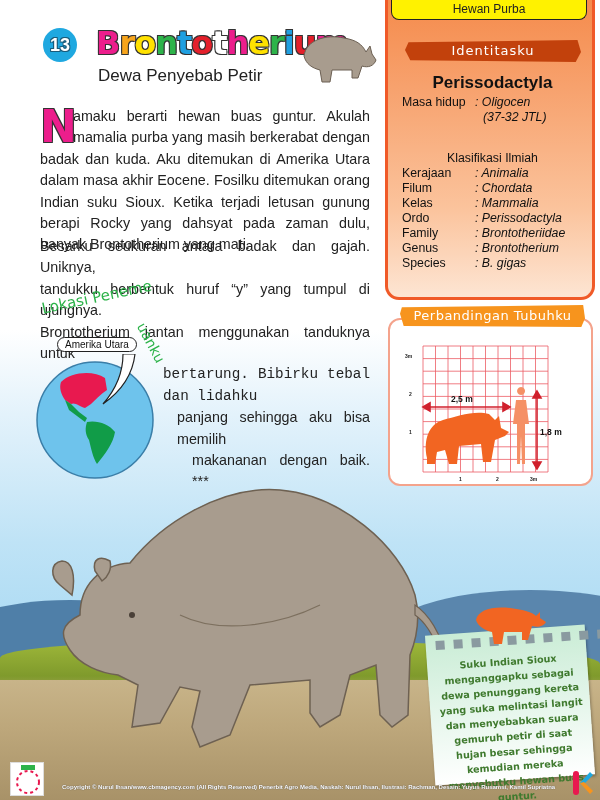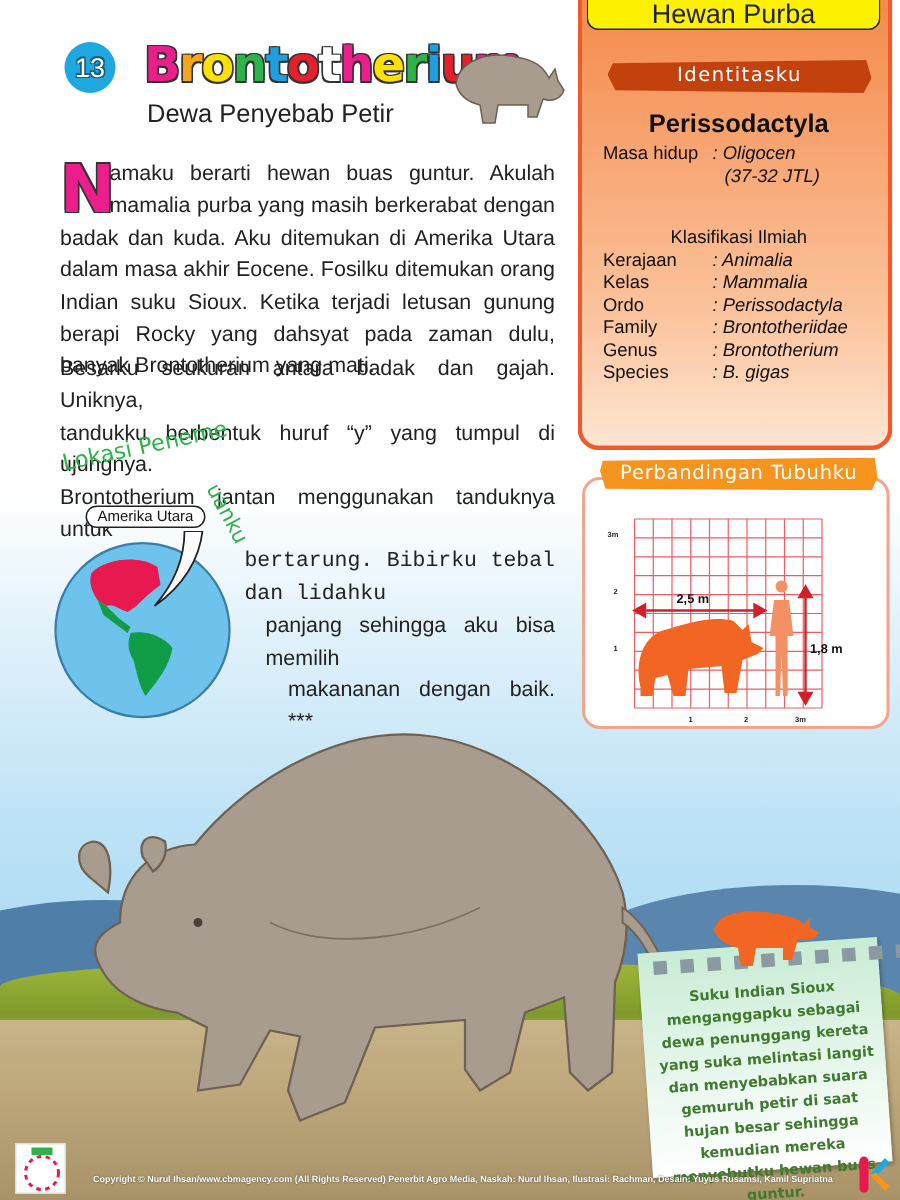--- a/index.html
+++ b/index.html
@@ -27,21 +27,21 @@
   }
   .ground {
     position: absolute; left: 0; top: 680px; width: 600px; height: 120px;
     background: linear-gradient(180deg, #c8b489 0%, #bda77b 40%, #a89268 100%);
   }
 
   
   .chapter-badge {
     position: absolute; left: 43px; top: 28px; width: 34px; height: 34px;
     border-radius: 50%; background: #1fa8e0;
-    color: #fff; font-weight: normal; font-size: 18px;
+    color: #fff; font-weight: bold; font-size: 18px;
     display: flex; align-items: center; justify-content: center;
     text-shadow: 1px 1px 0 #1a5b7a, -1px -1px 0 #1a5b7a, 1px -1px 0 #1a5b7a, -1px 1px 0 #1a5b7a;
   }
   .title {
     position: absolute; left: 96px; top: 24px;
     font-family: "DejaVu Sans", sans-serif; font-weight: bold; font-size: 32px;
     letter-spacing: -1px;
     text-shadow: 1px 1px 0 #333, -1px -1px 0 #333, 1px -1px 0 #333, -1px 1px 0 #333;
   }
   .title span:nth-child(1) { color: #ec1e8c; }
@@ -106,21 +106,21 @@
   
   .info-panel {
     position: absolute; left: 385px; top: 0; width: 210px; height: 300px;
     border: 3px solid #f05a28; border-top: none; border-radius: 0 0 14px 14px;
     background: linear-gradient(180deg, #f58b4c 0%, #f7a26e 30%, #fbc39c 70%, #fde5d3 100%);
   }
   .category-tab {
     position: absolute; left: 391px; top: 0; width: 196px; height: 20px;
     background: #fff200; border: 1.5px solid #222; border-top: none;
     border-radius: 0 0 8px 8px;
-    font-size: 18px; color: #222; text-align: center; line-height: 18px;
+    font-size: 12px; color: #222; text-align: center; line-height: 18px;
   }
   .identitas-banner {
     position: absolute; left: 405px; top: 40px; width: 176px; height: 22px;
     background: #c2410c; color: #fff;
     font-family: "DejaVu Sans", sans-serif; font-size: 13px;
     text-align: center; line-height: 22px; letter-spacing: 1px;
     clip-path: polygon(2% 10%, 98% 0, 100% 55%, 97% 100%, 3% 92%, 0 45%);
   }
   .species-name {
     position: absolute; left: 385px; top: 73px; width: 215px;
@@ -243,20 +243,24 @@
       <span class="info-key"></span>
       <span class="info-val" style="padding-left:8px">  (37-32 JTL)</span>
     </div>
   </div>
 
   <div class="klasifikasi-title">Klasifikasi Ilmiah</div>
   <div class="info-rows rows-b">
     <div class="info-row">
         <span class="info-key">Kerajaan</span>
         <span class="info-val">: Animalia</span>
+      </div>
+    <div class="info-row">
+        <span class="info-key">Filum</span>
+        <span class="info-val">: Chordata</span>
       </div>
     <div class="info-row">
         <span class="info-key">Kelas</span>
         <span class="info-val">: Mammalia</span>
       </div>
     <div class="info-row">
         <span class="info-key">Ordo</span>
         <span class="info-val">: Perissodactyla</span>
       </div>
     <div class="info-row">

